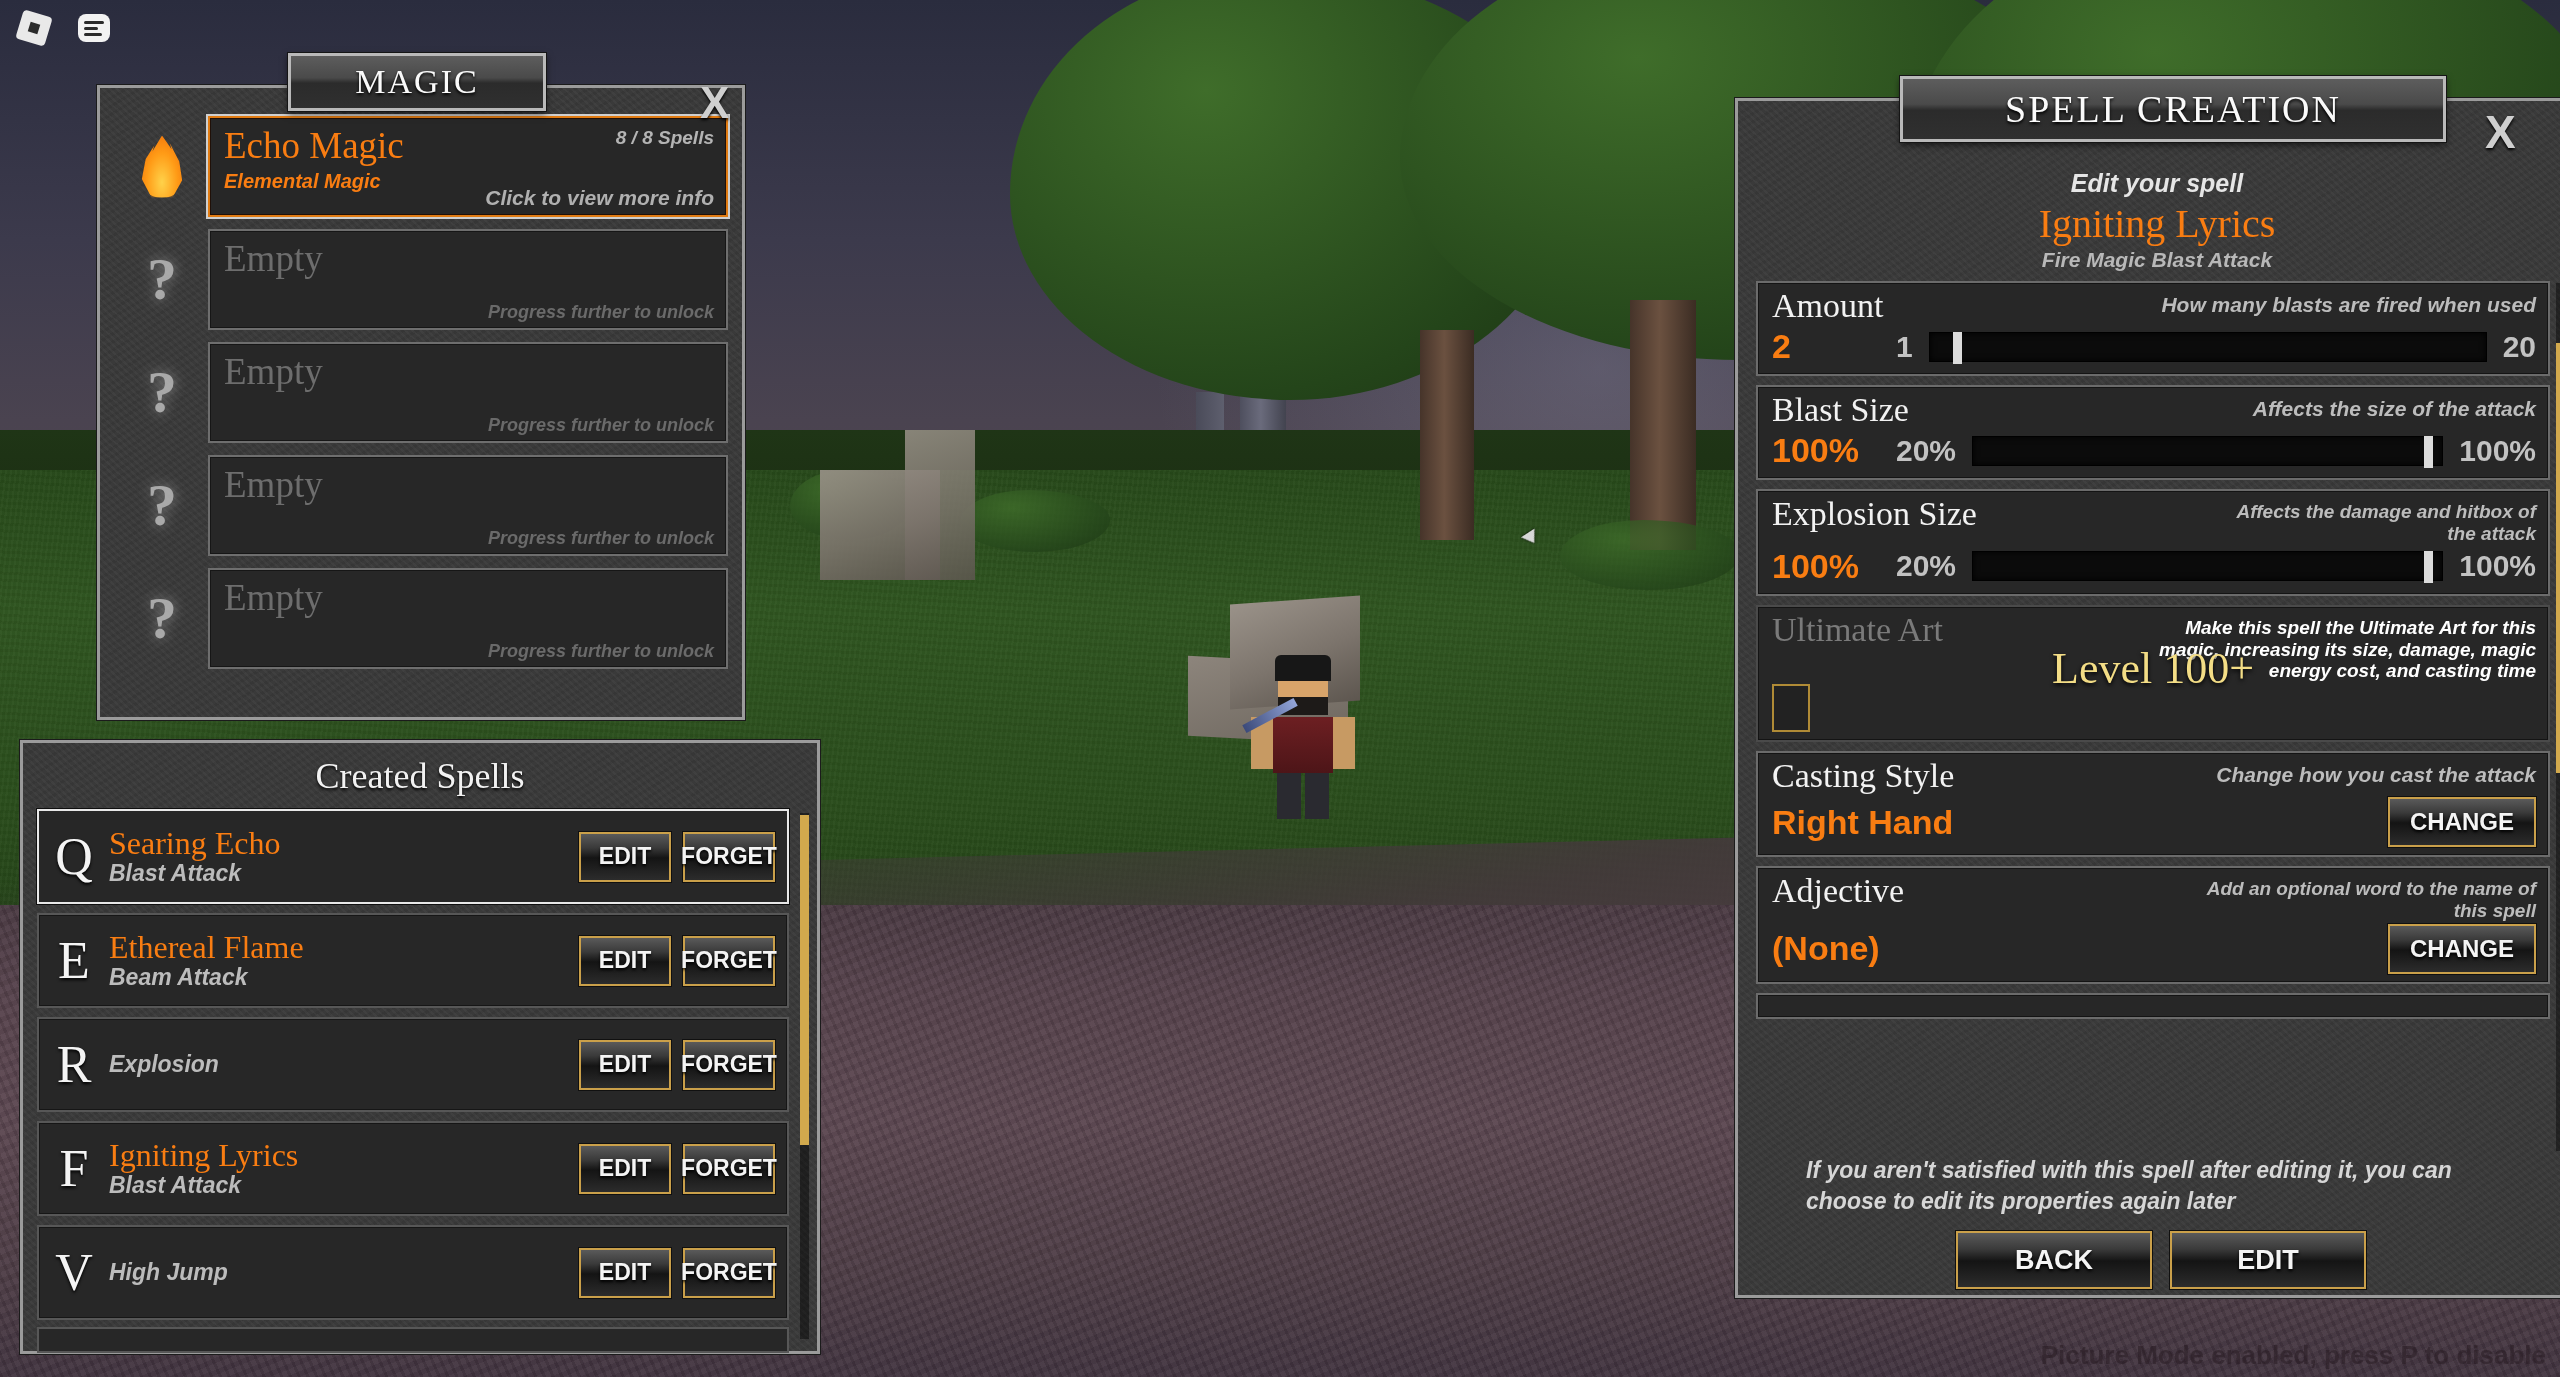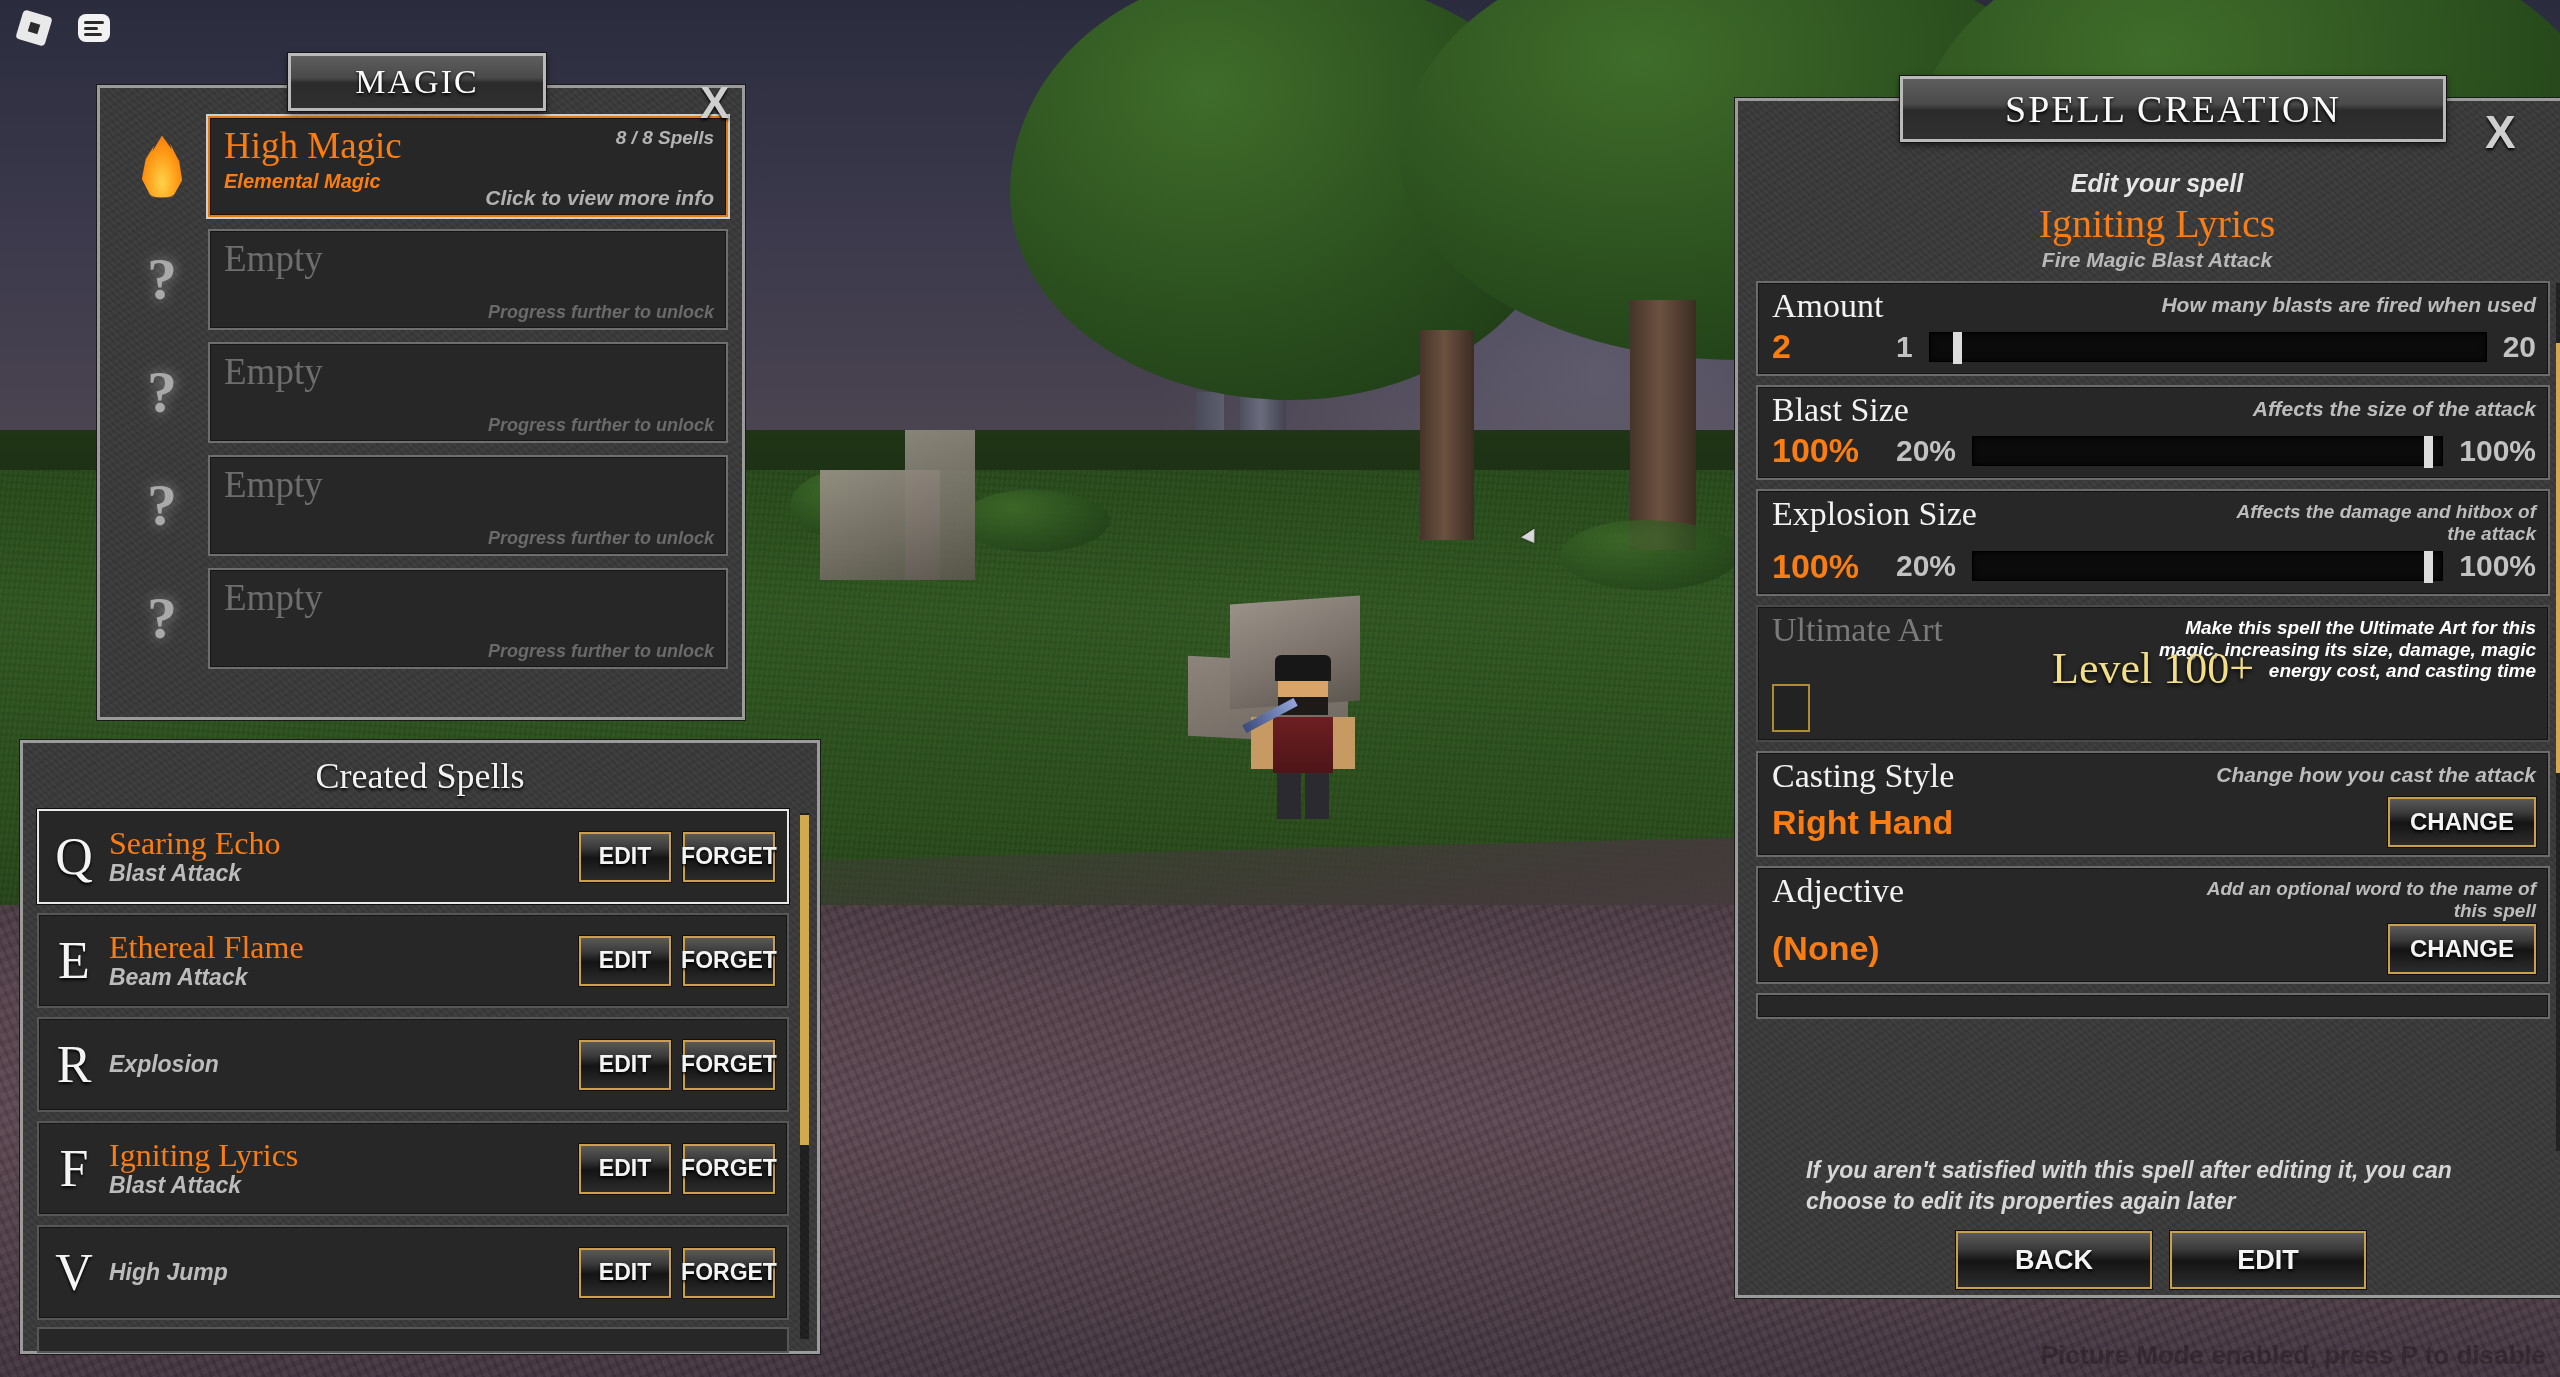--- a/index.html
+++ b/index.html
@@ -364,21 +364,21 @@
 </div>
 
 <div class="panel" id="magic-panel">
   <div class="magic-list">
 
     <div class="magic-row">
       <div class="magic-icon">
           <div class="flame"></div>
         </div>
       <div class="magic-card active">
-        <div class="mc-name">High Magic</div>
+        <div class="mc-name">Echo Magic</div>
         <div class="mc-sub">Elemental Magic</div>
         <div class="mc-count">8 / 8 Spells</div>
         <div class="mc-hint">Click to view more info</div>
       </div>
     </div>
 
     <div class="magic-row">
       <div class="magic-icon">
           <div class="qmark">?</div>
         </div>

